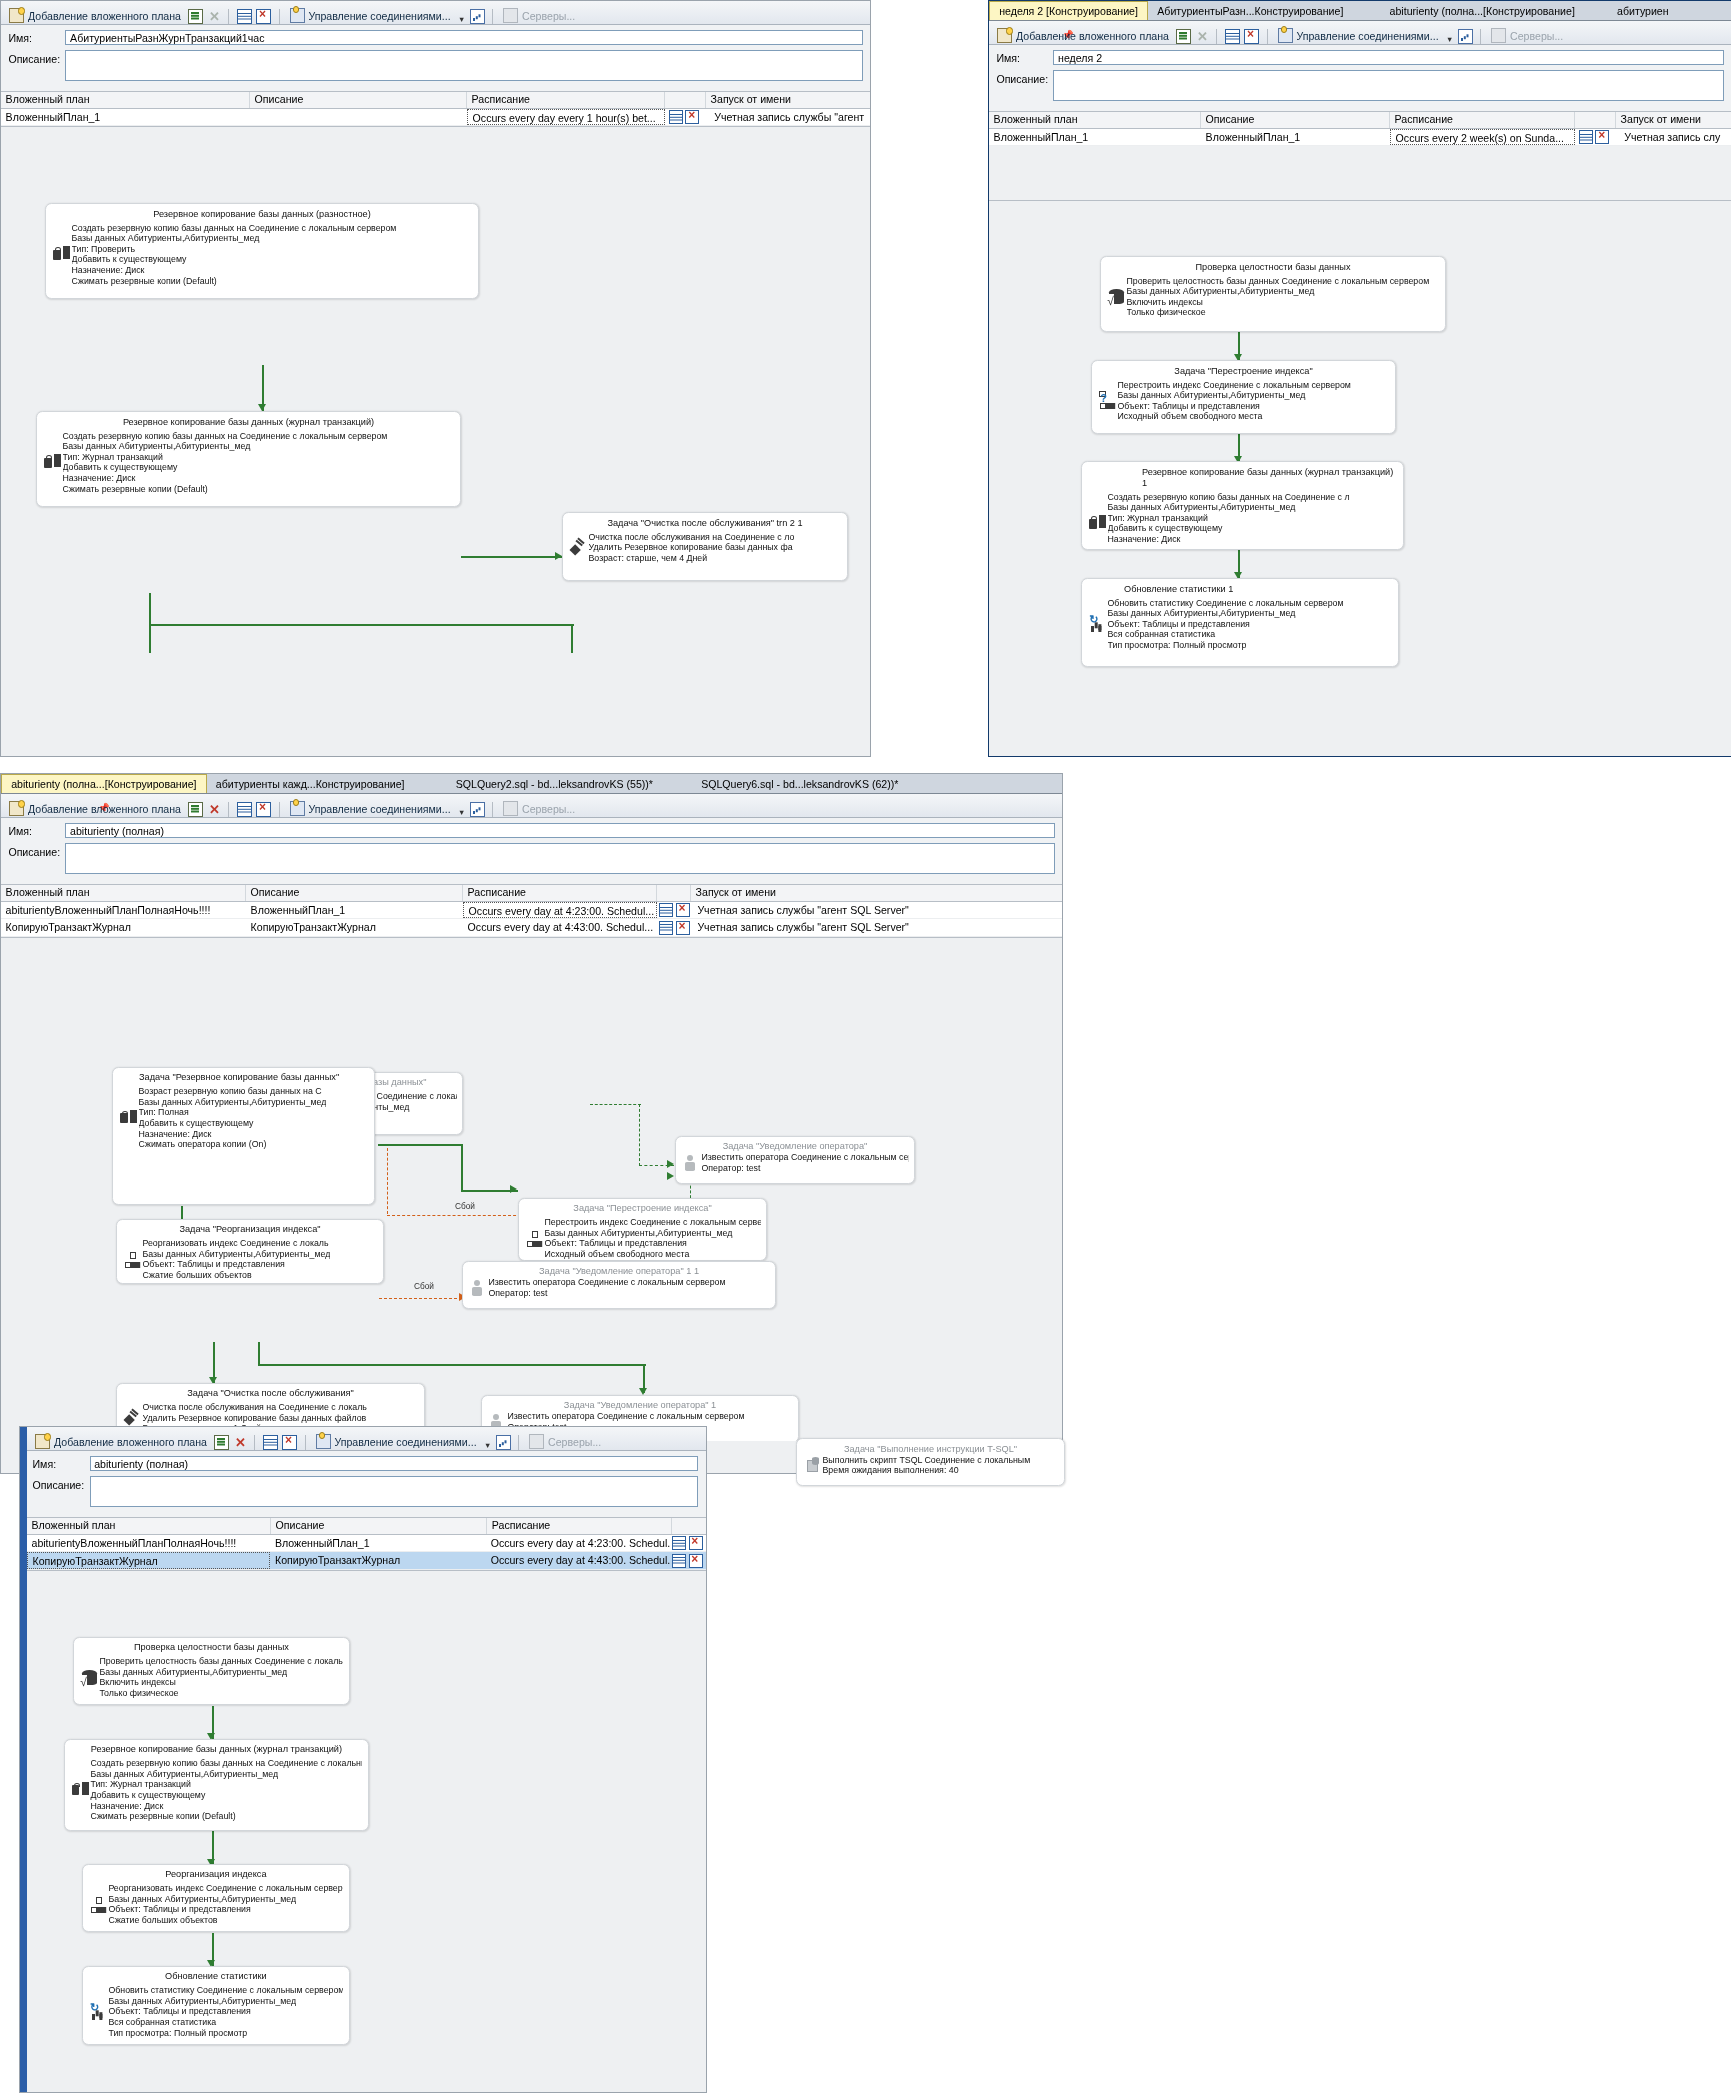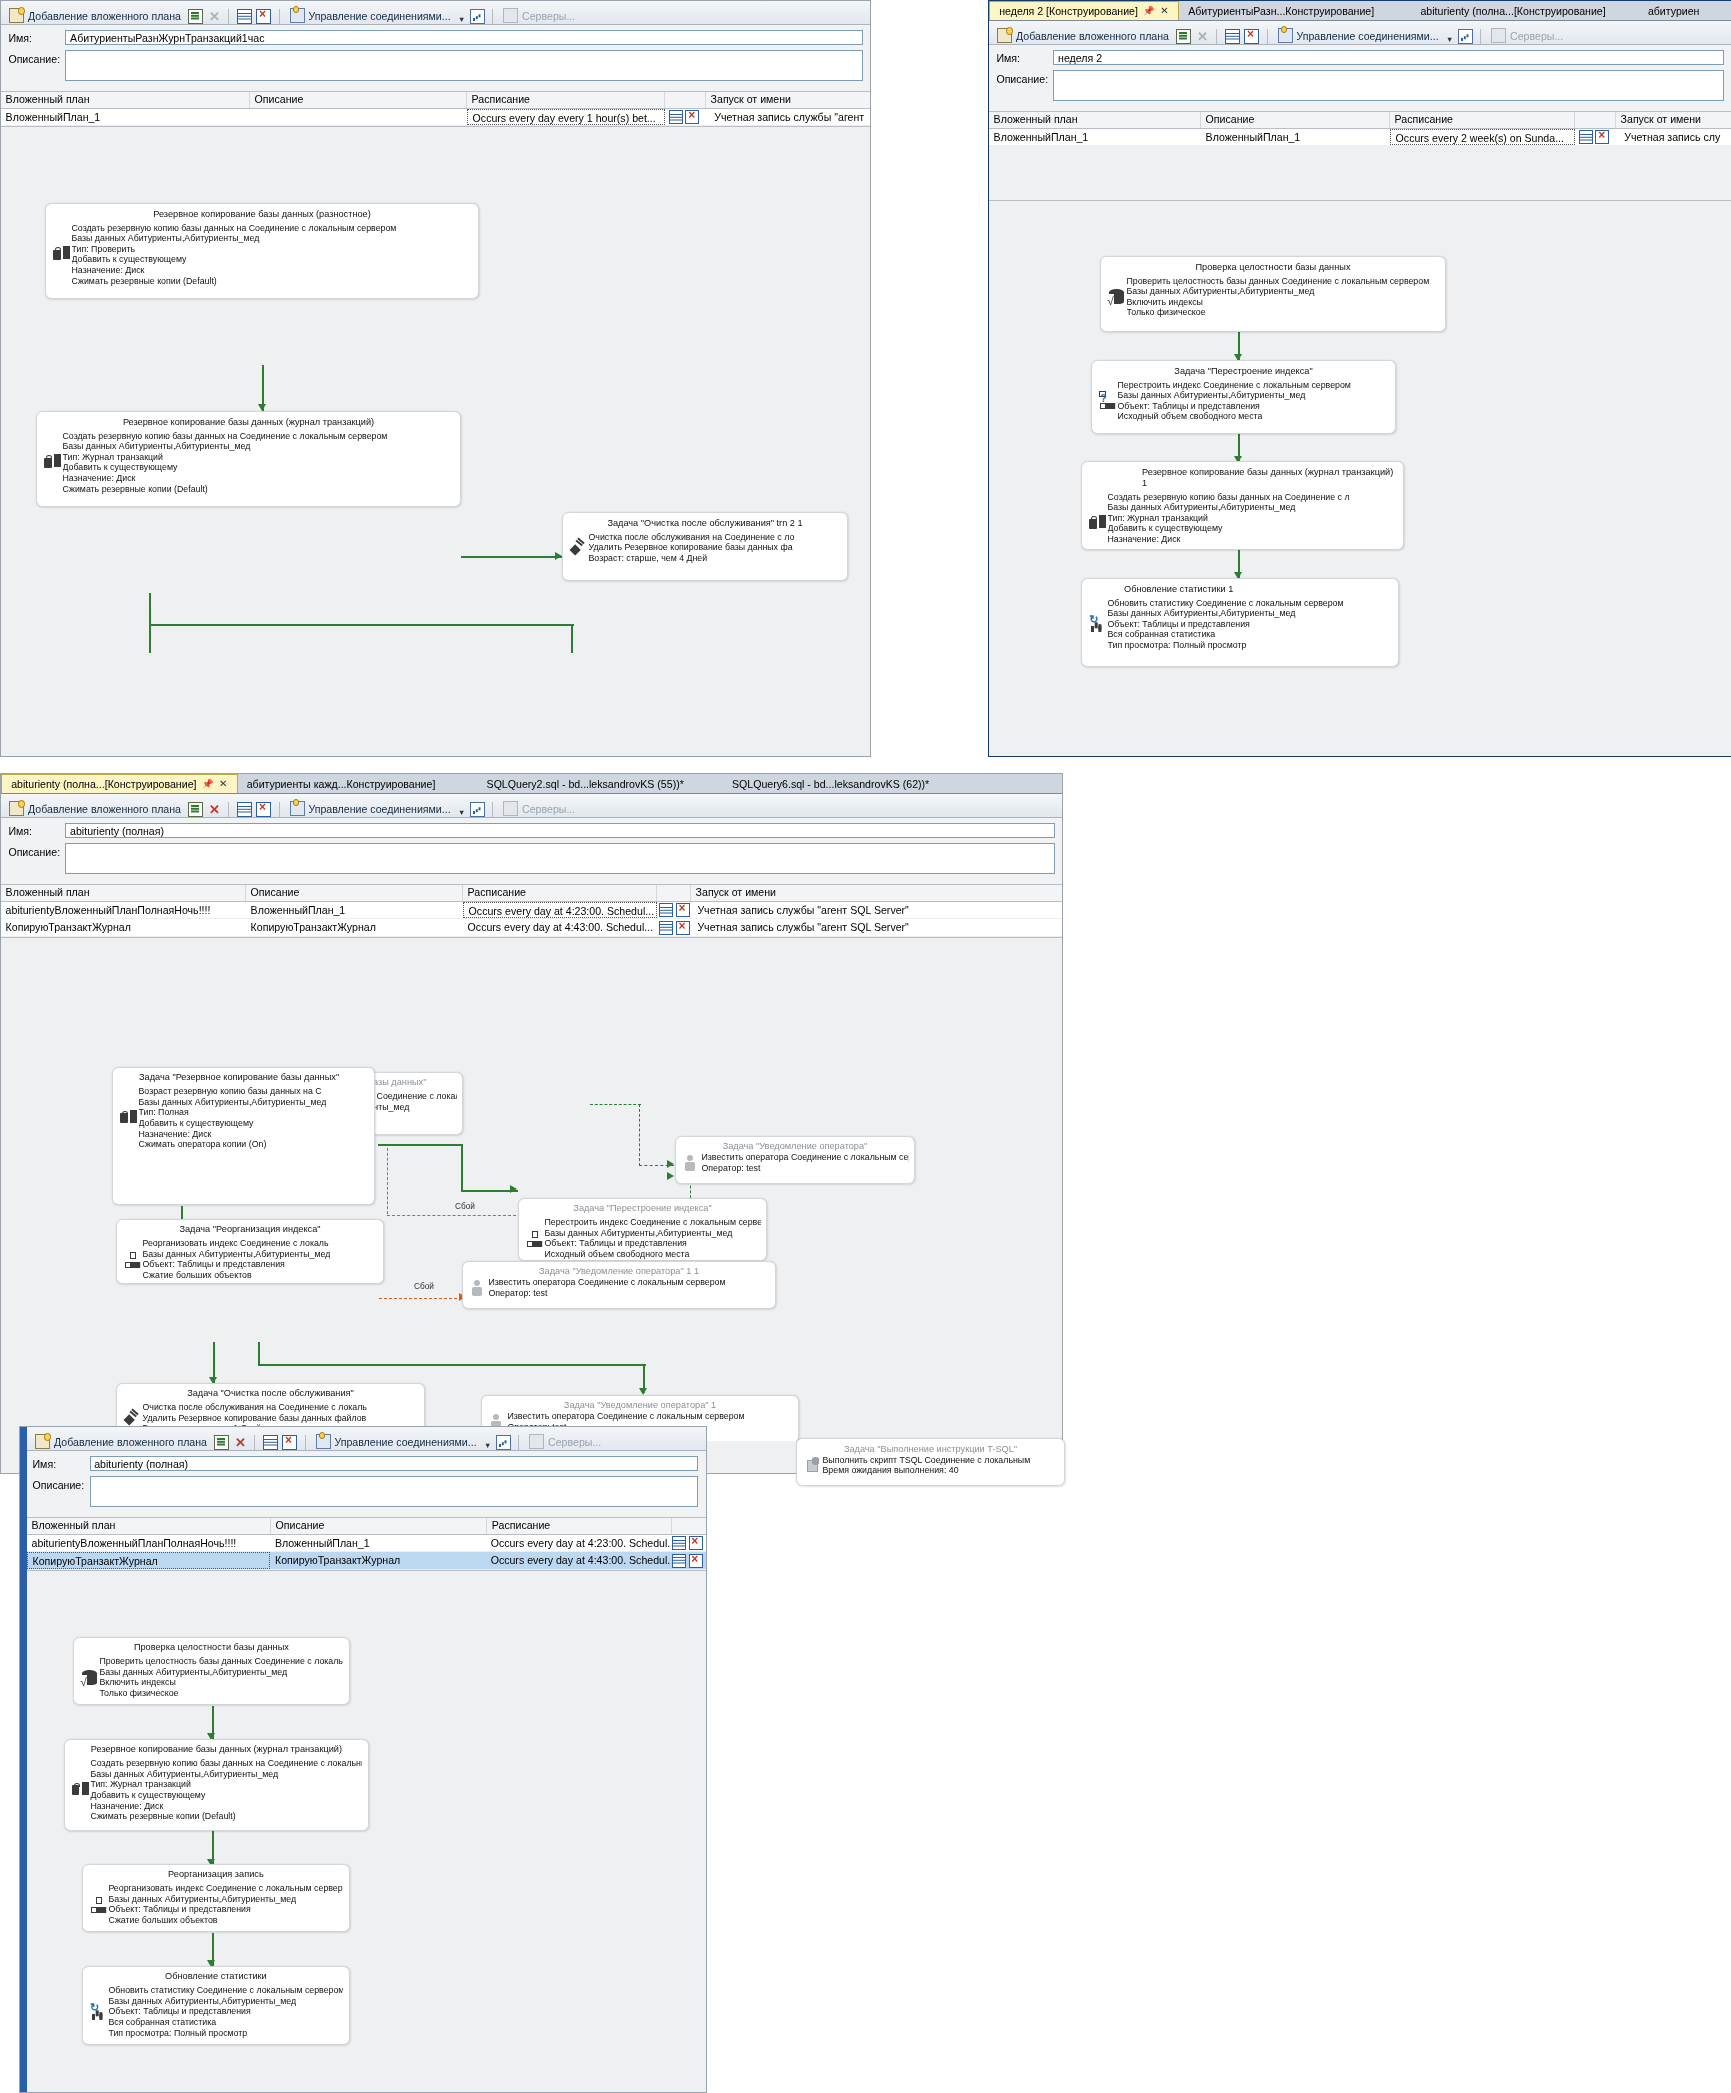--- a/index.html
+++ b/index.html
@@ -4,21 +4,21 @@
 <style>
   html,body{margin:0;padding:0;background:#ffffff;}
   body{width:1731px;height:2093px;position:relative;font-family:"Liberation Sans",sans-serif;font-size:10px;color:#000;overflow:hidden;}
 
   .panel{position:absolute;background:#eef0f2;border:0.9px solid #9aa3ac;box-sizing:border-box;overflow:hidden;}
   .panel.framed{border:1.8px solid #123a6b;}
 
   
   .tabstrip{height:20px;background:#cfd6df;display:flex;align-items:flex-end;border-bottom:0.9px solid #7d8894;box-sizing:border-box;}
   .tab{height:18.5px;line-height:18.5px;padding:0 9.2px;font-size:10.6px;color:#000;white-space:nowrap;display:flex;align-items:center;gap:5.5px;}
-  .tab.active{background:#fdf6c4;border:0.9px solid #b9a94a;border-bottom:none;font-weight:400;}
+  .tab.active{background:#fdf6c4;border:0.9px solid #b9a94a;border-bottom:none;font-weight:400;flex-direction:column;}
   .tab .tb-ic{font-size:9.2px;color:#555;}
   .tab .tb-x{font-size:10px;color:#333;}
 
   
   .toolbar{height:24px;background:linear-gradient(#f4f6f8,#e2e7ee);border-bottom:0.9px solid #aab3bd;display:flex;align-items:flex-end;gap:4.6px;padding:0 5.5px;box-sizing:border-box;white-space:nowrap;}
   .tbtn{display:flex;align-items:center;gap:3.7px;font-size:10.6px;color:#102a43;padding:0.9px 2.8px;white-space:nowrap;}
   .tbtn.dis{color:#9aa3ac;}
   .sep{width:0.9px;height:14.8px;background:#b5bcc4;margin:0 2.8px;}
   .ic{width:13px;height:13px;display:inline-block;position:relative;flex:0 0 auto;}
 
@@ -730,21 +730,21 @@
           <div>Базы данных Абитуриенты,Абитуриенты_мед</div>
           <div>Тип: Журнал транзакций</div>
           <div>Добавить к существующему</div>
           <div>Назначение: Диск</div>
           <div>Сжимать резервные копии (Default)</div>
         </div>
       </div>
     </div>
 
     <div class="task" style="left:55px;top:293px;width:268px;height:68px;">
-      <div class="ttitle">Реорганизация запись</div>
+      <div class="ttitle">Реорганизация индекса</div>
       <div class="tbody">
         <div class="tico">
             <span class="tki tki-idx"></span>
           </div>
         <div class="tlines">
           <div>Реорганизовать индекс Соединение с локальным сервером</div>
           <div>Базы данных Абитуриенты,Абитуриенты_мед</div>
           <div>Объект: Таблицы и представления</div>
           <div>Сжатие больших объектов</div>
         </div>

